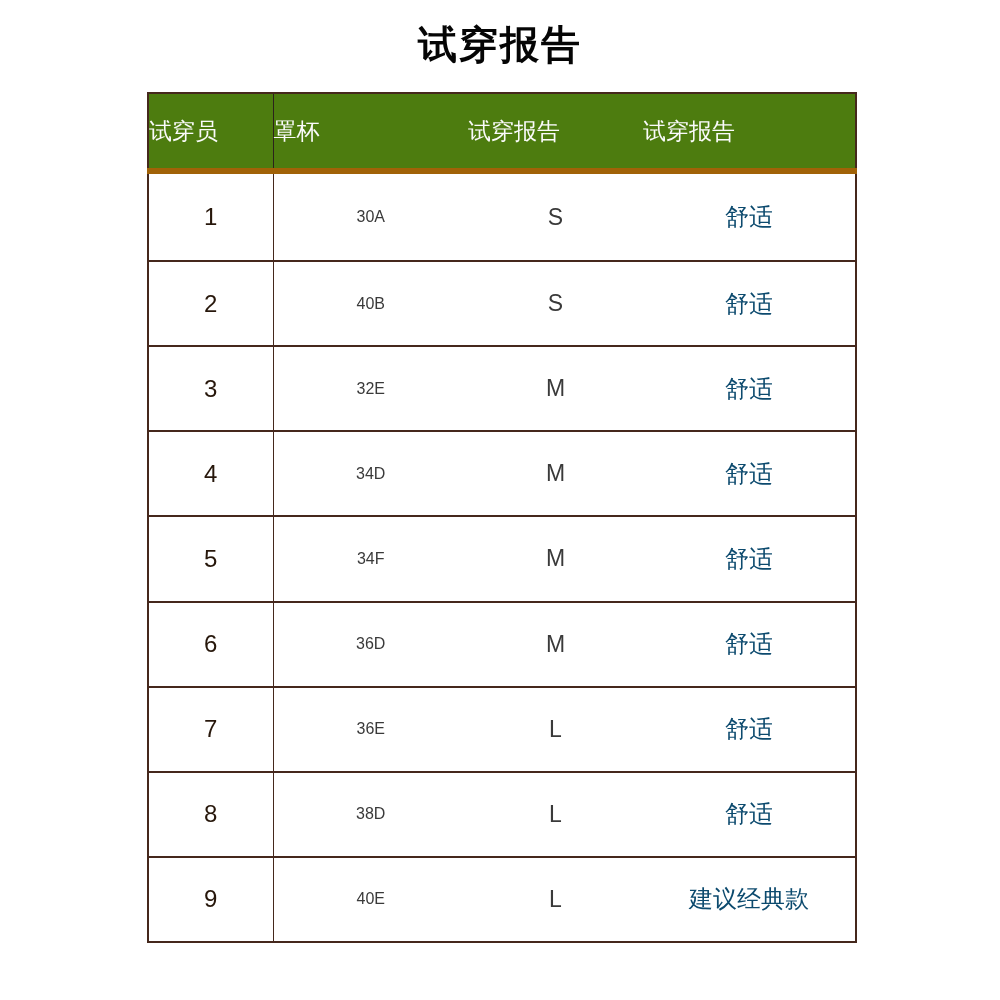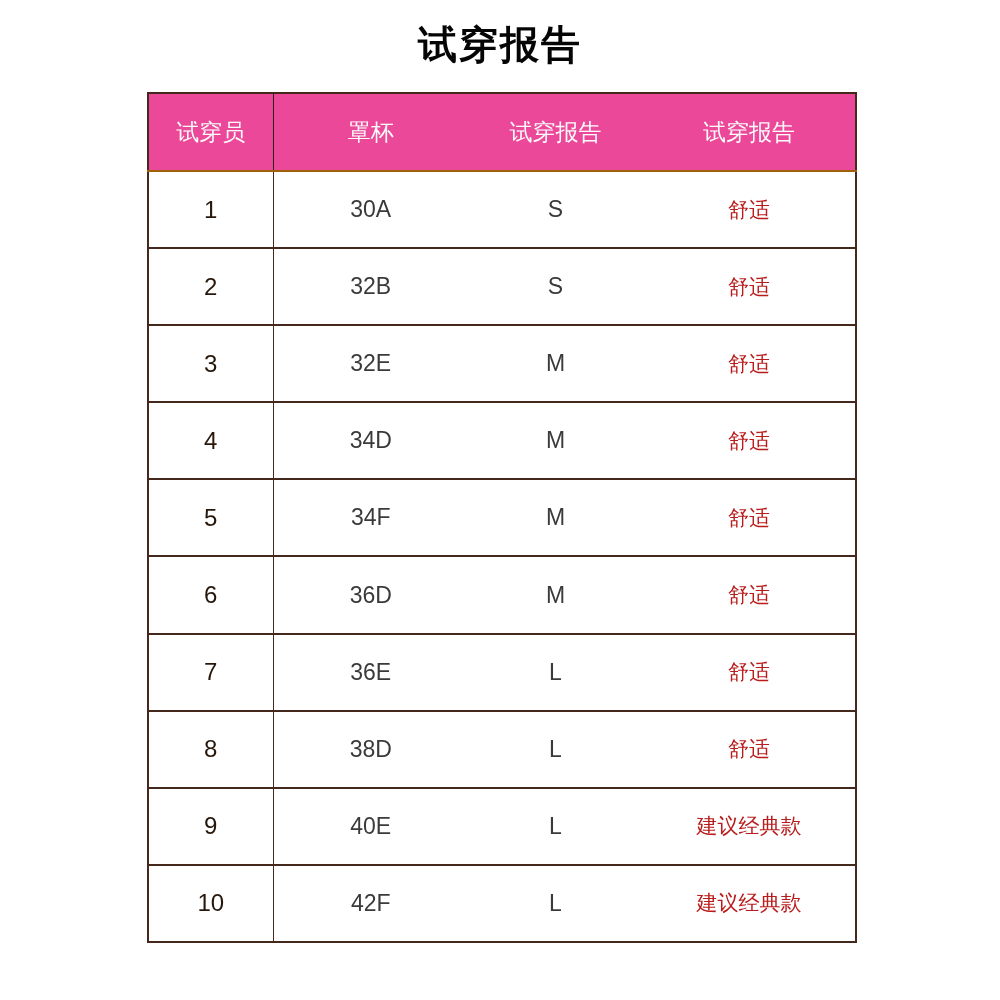--- a/index.html
+++ b/index.html
@@ -19,39 +19,39 @@
     border-collapse:collapse; table-layout:fixed;
     border:2px solid #45281c;
   }
   col.c-fitter { width:125px; }
   col.c-cup    { width:195px; }
   col.c-size   { width:175px; }
   col.c-feel   { width:213px; }
 
   thead tr { height:78px; }
   thead th {
-    background:#ec4899; color:#fbfbfb;
+    background:#4d7c0f; color:#fbfbfb;
     font-size:23px; font-weight:400;
-    text-align:center; vertical-align:middle;
-    border-bottom:2px solid #a16207;
+    text-align:left; vertical-align:middle;
+    border-bottom:6px solid #a16207;
   }
   thead th:first-child { border-right:1px solid #2c211b; }
 
   tbody td {
     border-top:2px solid #45281c;
     text-align:center; vertical-align:middle;
     background:#ffffff;
   }
   tbody td:first-child {
     border-right:1px solid #45281c;
     font-size:24px; color:#27170b;
   }
-  tbody td.cell-cup  { font-size:23px; color:#3a3a3a; }
+  tbody td.cell-cup  { font-size:16px; color:#3a3a3a; }
   tbody td.cell-size { font-size:23px; color:#3a3a3a; }
-  tbody td.cell-feel { font-size:21px; color:#b91c1c; }
+  tbody td.cell-feel { font-size:24px; color:#0c4a6e; }
 </style>
 </head>
 <body>
 
 <h1 class="page-title">试穿报告</h1>
 
 <table class="report-table">
   <colgroup>
     <col class="c-fitter">
       <col class="c-cup">
@@ -68,21 +68,21 @@
   </thead>
   <tbody id="report-tbody">
       <tr>
     <td class="cell-fitter">1</td>
     <td class="cell-cup">30A</td>
     <td class="cell-size">S</td>
     <td class="cell-feel">舒适</td>
   </tr>
       <tr>
     <td class="cell-fitter">2</td>
-    <td class="cell-cup">32B</td>
+    <td class="cell-cup">40B</td>
     <td class="cell-size">S</td>
     <td class="cell-feel">舒适</td>
   </tr>
       <tr>
     <td class="cell-fitter">3</td>
     <td class="cell-cup">32E</td>
     <td class="cell-size">M</td>
     <td class="cell-feel">舒适</td>
   </tr>
       <tr>
@@ -114,20 +114,14 @@
     <td class="cell-cup">38D</td>
     <td class="cell-size">L</td>
     <td class="cell-feel">舒适</td>
   </tr>
       <tr>
     <td class="cell-fitter">9</td>
     <td class="cell-cup">40E</td>
     <td class="cell-size">L</td>
     <td class="cell-feel">建议经典款</td>
   </tr>
-      <tr>
-    <td class="cell-fitter">10</td>
-    <td class="cell-cup">42F</td>
-    <td class="cell-size">L</td>
-    <td class="cell-feel">建议经典款</td>
-  </tr>
     </tbody>
 </table>
 
 </body></html>

